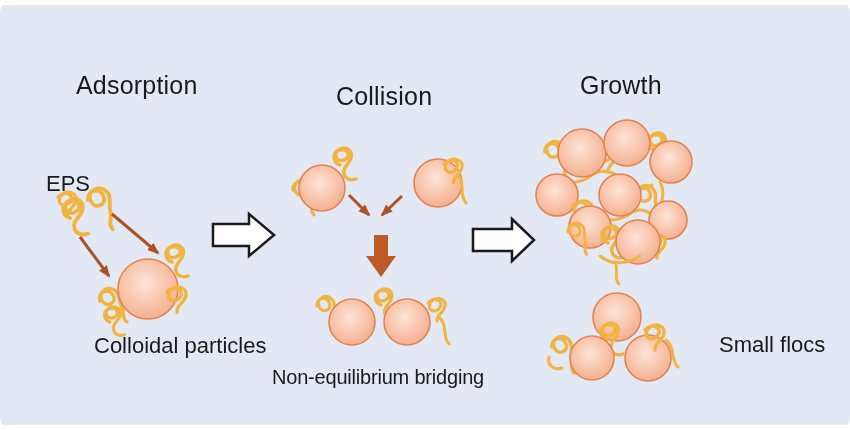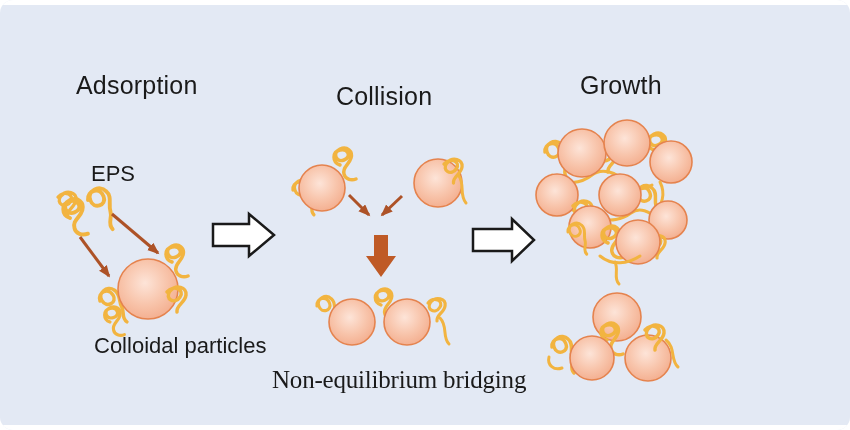--- a/index.html
+++ b/index.html
@@ -8,21 +8,21 @@
     background:var(--background,#E3E9F4);
     font-family:"Liberation Sans",sans-serif;
     border-radius:13px;
   }
   .strip{position:absolute;left:0;width:850px;height:5px;background:var(--strip,#fff);}
   .strip.top{top:0;} .strip.bottom{bottom:0;}
   svg.fig{position:absolute;left:0;top:0;}
   .label{position:absolute;color:var(--text,#1a1a1a);white-space:nowrap;line-height:1.1;}
   .title{font-size:25px;letter-spacing:0.2px;}
   .sub{font-size:22px;}
-  .sub.alt{font-family:Liberation Serif, serif;font-size:25px;letter-spacing:-0.2px;}
+  .sub.alt{font-family:Liberation Sans, sans-serif;font-size:20px;letter-spacing:-0.2px;}
   .particle{fill:url(#pgrad);stroke:var(--particle_border,#E5834E);stroke-width:1.6;}
   .squig{fill:none;stroke:var(--eps_squiggle,#F2B440);stroke-width:3.5;stroke-linecap:round;stroke-linejoin:round;}
   .squig.thin{stroke-width:3;}
   .barrow{stroke:var(--brown_arrow,#AD5227);stroke-width:3;fill:none;}
   .block-arrow{fill:var(--block_arrow_fill,#fff);stroke:var(--block_arrow_border,#1a1a1a);stroke-width:2.5;stroke-linejoin:miter;}
   .thick-arrow{fill:var(--thick_arrow,#BF5A26);}
 </style>
 </head>
 <body>
 
@@ -121,19 +121,20 @@
       <circle class="particle" cx="648" cy="358" r="23"></circle>
       <use href="#sqC" class="squig" transform="translate(645,330)"></use>
       <path class="squig thin" d="M666,340 c10,8 4,20 12,27"></path>
     </g>
   </svg>
 
   <div class="label title" style="left:76px;top:72px;">Adsorption</div>
   <div class="label title" style="left:336px;top:72px;margin-top:11px;">Collision</div>
   <div class="label title" style="left:580px;top:72px;">Growth</div>
 
-  <div class="label sub" style="left:46px;top:162px;margin-left:45px;">EPS</div>
+  <div class="label sub" style="left:46px;top:172px;">EPS</div>
   <div class="label sub" style="left:74px;top:334px;margin-left:20px;">Colloidal particles</div>
   <div class="label sub alt" style="left:272px;top:366px;">Non-equilibrium bridging</div>
+  <div class="label sub" style="left:719px;top:333px;">Small flocs</div>
 
   <div class="strip top"></div>
   <div class="strip bottom"></div>
 </div>
 
 </body></html>

